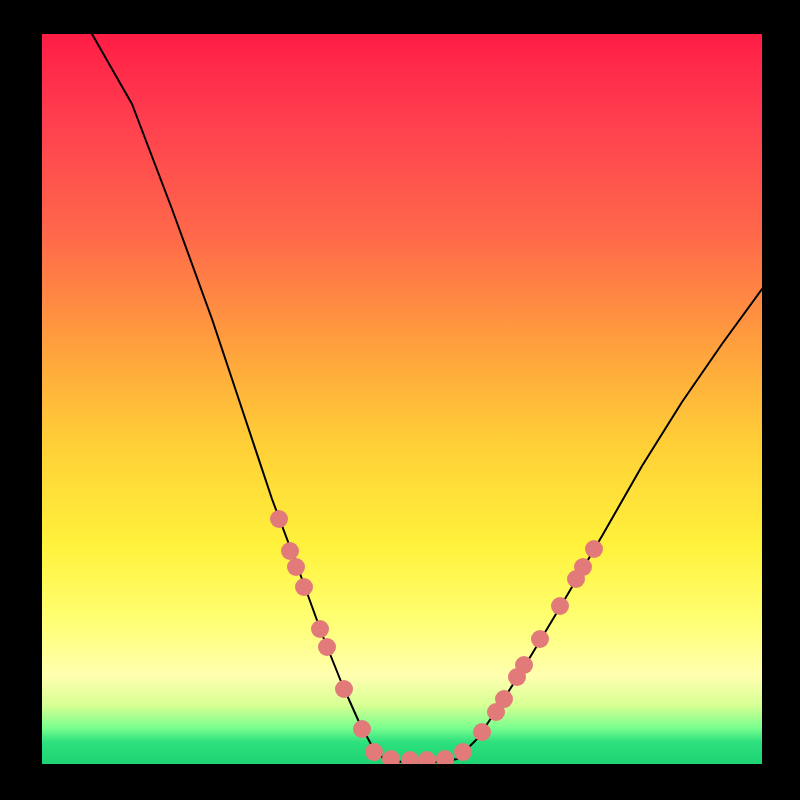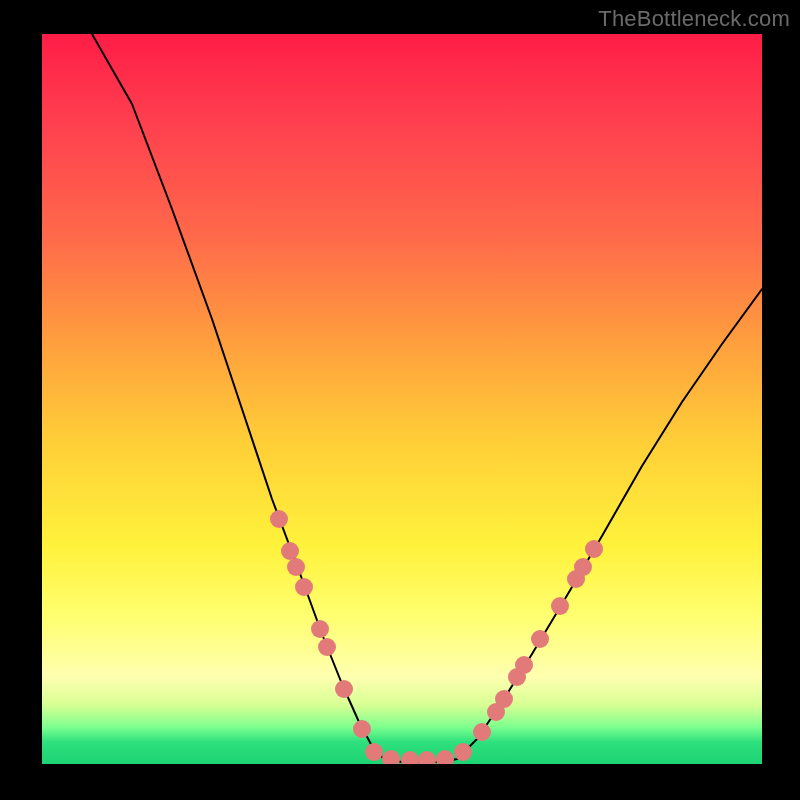--- a/index.html
+++ b/index.html
@@ -59,21 +59,20 @@
     position: absolute;
     left: 0; top: 0;
     width: 100%;
     height: 100%;
   }
 </style>
 </head>
 <body>
 
 <div class="frame">
-  <div class="watermark">TheBottleneck.com</div>
 
   <div class="plot">
     <div class="gradient"></div>
     <svg class="curve" viewBox="0 0 720 730" preserveAspectRatio="none">
       <g id="curve-path-group">
           <path d="M 50 0 L 90 70 L 130 175 L 170 285 L 200 375 L 230 465 L 260 545 L 280 600 L 300 650 L 317 688 L 330 712 L 342 725 L 342 725 L 360 728 L 380 728 L 400 728 L 415 725 L 415 725 L 435 705 L 460 668 L 490 620 L 520 570 L 560 502 L 600 432 L 640 368 L 680 310 L 720 255" fill="none" stroke="#000" stroke-width="2" stroke-linecap="round" stroke-linejoin="round"></path>
         </g>
       <g id="markers-group">
           <circle cx="237" cy="485" r="9" fill="#e27a79"></circle>
           <circle cx="248" cy="517" r="9" fill="#e27a79"></circle>

